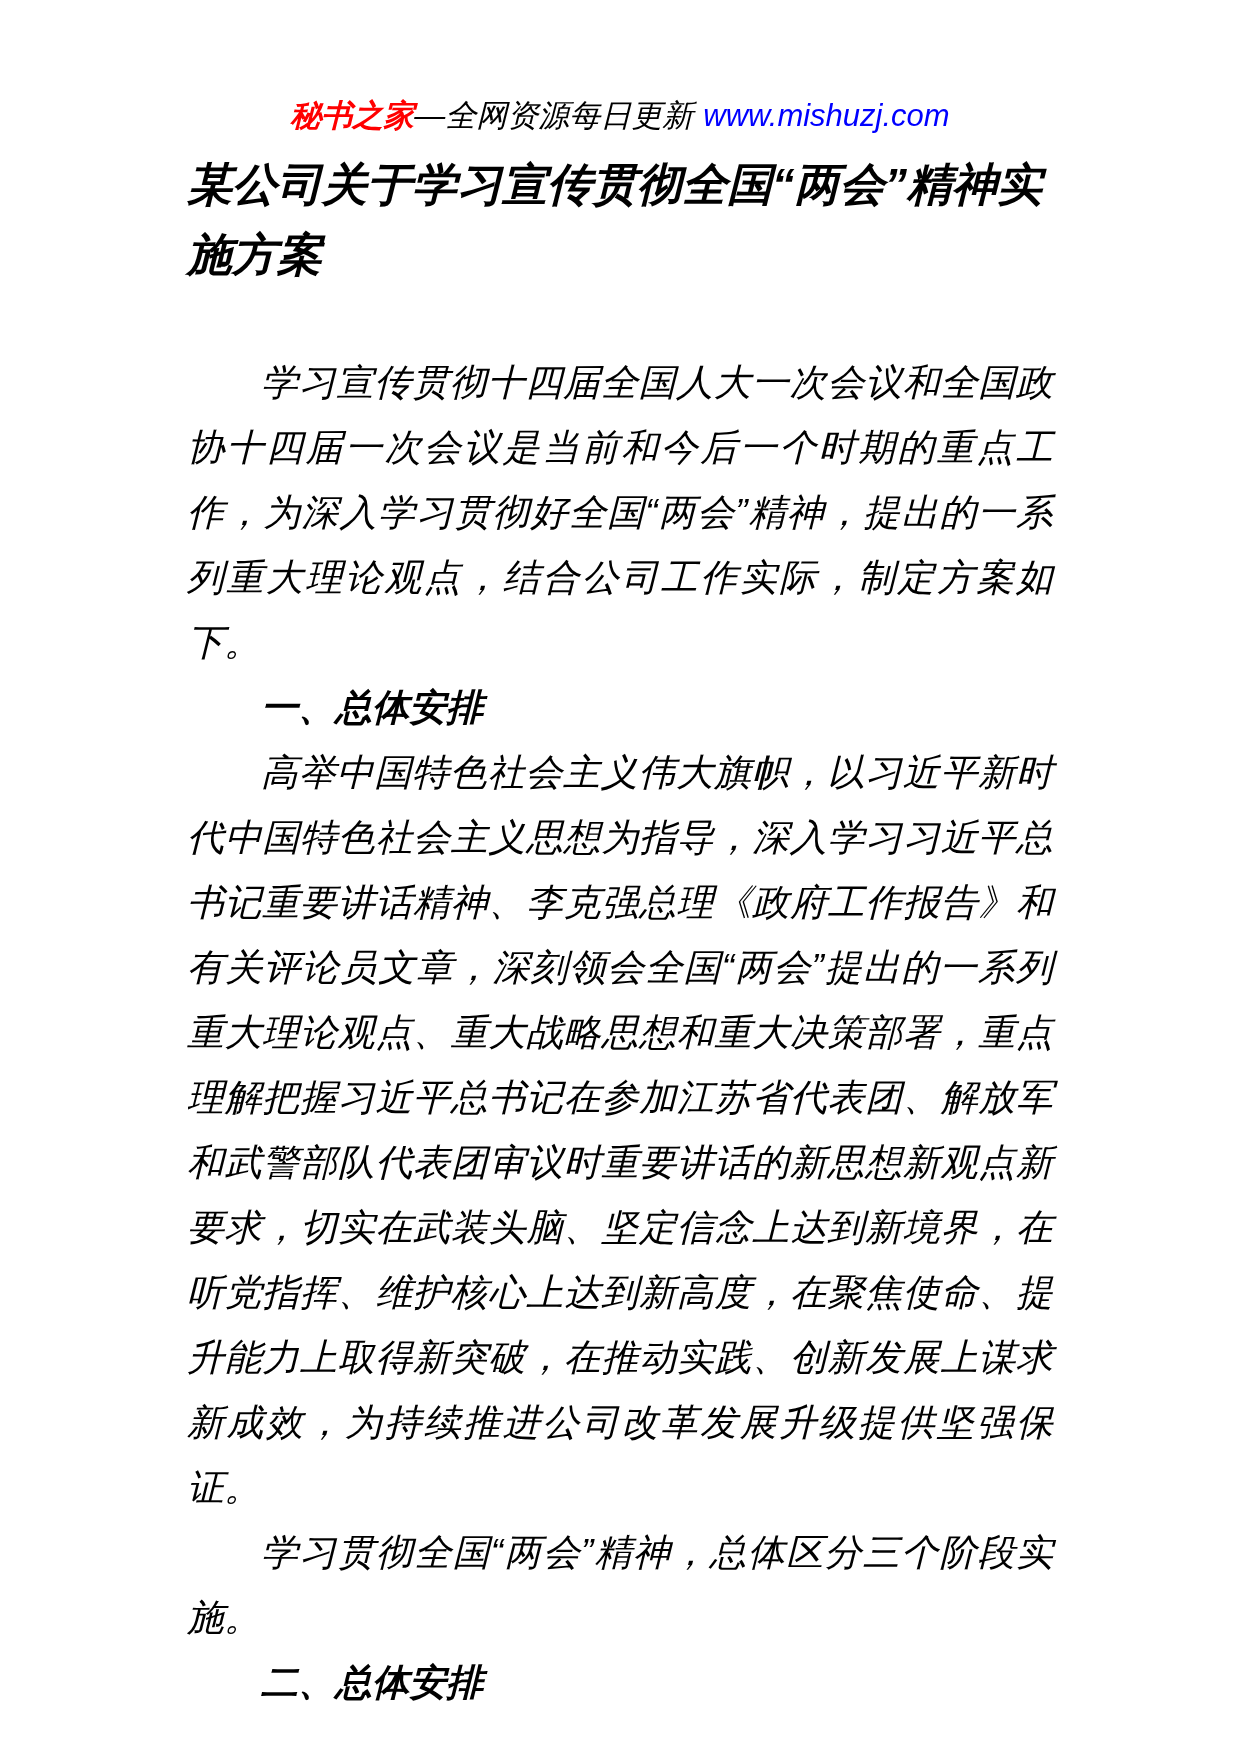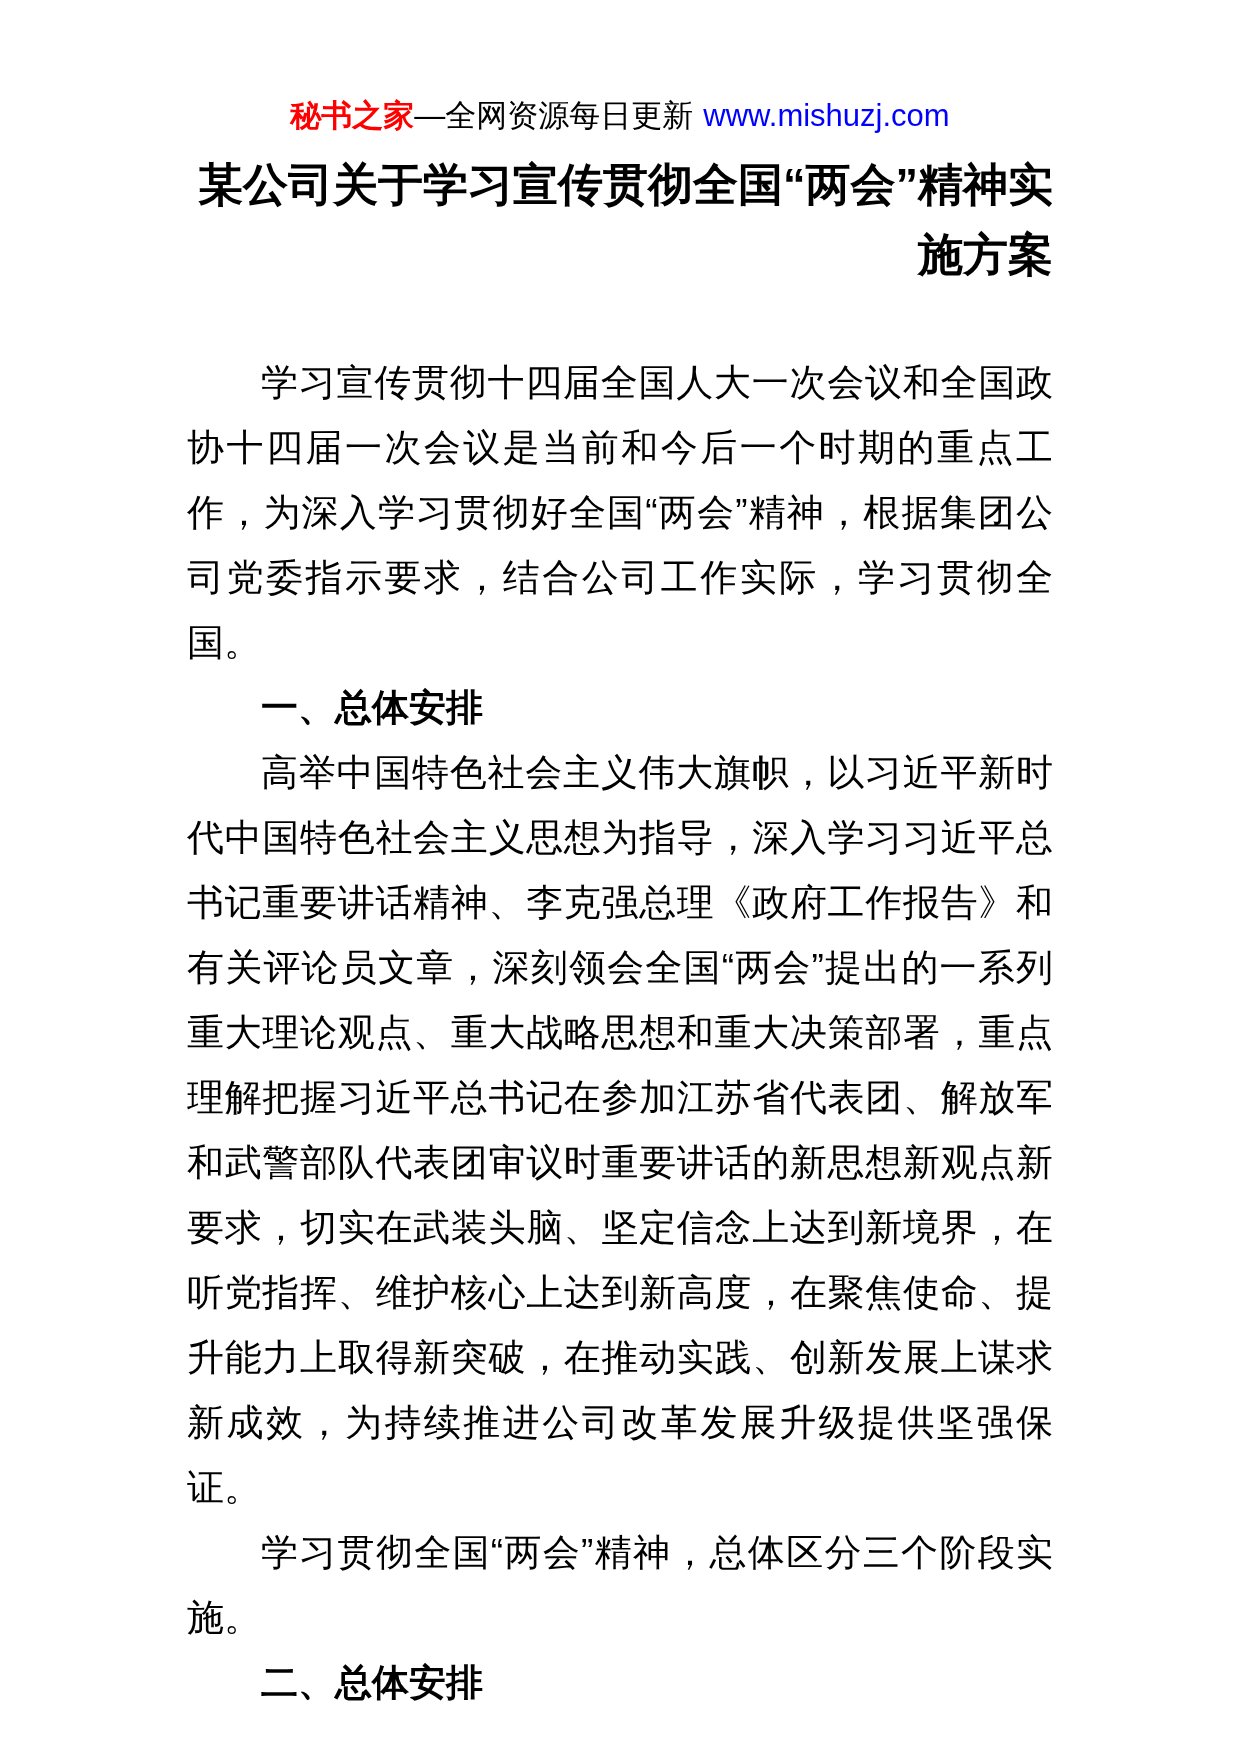--- a/index.html
+++ b/index.html
@@ -12,20 +12,21 @@
     height: 1754px;
     overflow: hidden;
     font-family: "Liberation Sans", sans-serif;
     color: #000000;
   }
   .page {
     box-sizing: border-box;
     width: 1240px;
     height: 1586px;
     padding: 0 187px;
+    font-style: italic;
   }
   .site-header {
     margin: 0;
     padding-top: 96px;
     text-align: center;
     font-size: 31px;
     line-height: 40px;
     white-space: nowrap;
   }
   .site-header .brand {
@@ -38,21 +39,21 @@
   }
   .site-header .url {
     color: #0000ff;
     margin-left: 10px;
   }
   .doc-title {
     margin-top: 14px;
     font-size: 45px;
     font-weight: bold;
     line-height: 70px;
-    text-align: right;
+    text-align: left;
     color: #000000;
   }
   .doc-body {
     margin-top: 60px;
     font-size: 37px;
     line-height: 65px;
     text-align: justify;
     text-justify: inter-ideograph;
   }
   .doc-body .block {
@@ -68,20 +69,20 @@
 
 <div class="page">
 
   <div class="site-header">
     <span class="brand">秘书之家</span><span class="sep">—</span><span class="tagline">全网资源每日更新</span><span class="url">www.mishuzj.com</span>
   </div>
 
   <div class="doc-title">某公司关于学习宣传贯彻全国“两会”精神实施方案</div>
 
   <div class="doc-body">
-    <p class="block paragraph">学习宣传贯彻十四届全国人大一次会议和全国政协十四届一次会议是当前和今后一个时期的重点工作，为深入学习贯彻好全国“两会”精神，根据集团公司党委指示要求，结合公司工作实际，学习贯彻全国。</p>
+    <p class="block paragraph">学习宣传贯彻十四届全国人大一次会议和全国政协十四届一次会议是当前和今后一个时期的重点工作，为深入学习贯彻好全国“两会”精神，提出的一系列重大理论观点，结合公司工作实际，制定方案如下。</p>
     <p class="block heading">一、总体安排</p>
     <p class="block paragraph">高举中国特色社会主义伟大旗帜，以习近平新时代中国特色社会主义思想为指导，深入学习习近平总书记重要讲话精神、李克强总理《政府工作报告》和有关评论员文章，深刻领会全国“两会”提出的一系列重大理论观点、重大战略思想和重大决策部署，重点理解把握习近平总书记在参加江苏省代表团、解放军和武警部队代表团审议时重要讲话的新思想新观点新要求，切实在武装头脑、坚定信念上达到新境界，在听党指挥、维护核心上达到新高度，在聚焦使命、提升能力上取得新突破，在推动实践、创新发展上谋求新成效，为持续推进公司改革发展升级提供坚强保证。</p>
     <p class="block paragraph">学习贯彻全国“两会”精神，总体区分三个阶段实施。</p>
     <p class="block heading">二、总体安排</p>
   </div>
 
 </div>
 
 </body></html>

